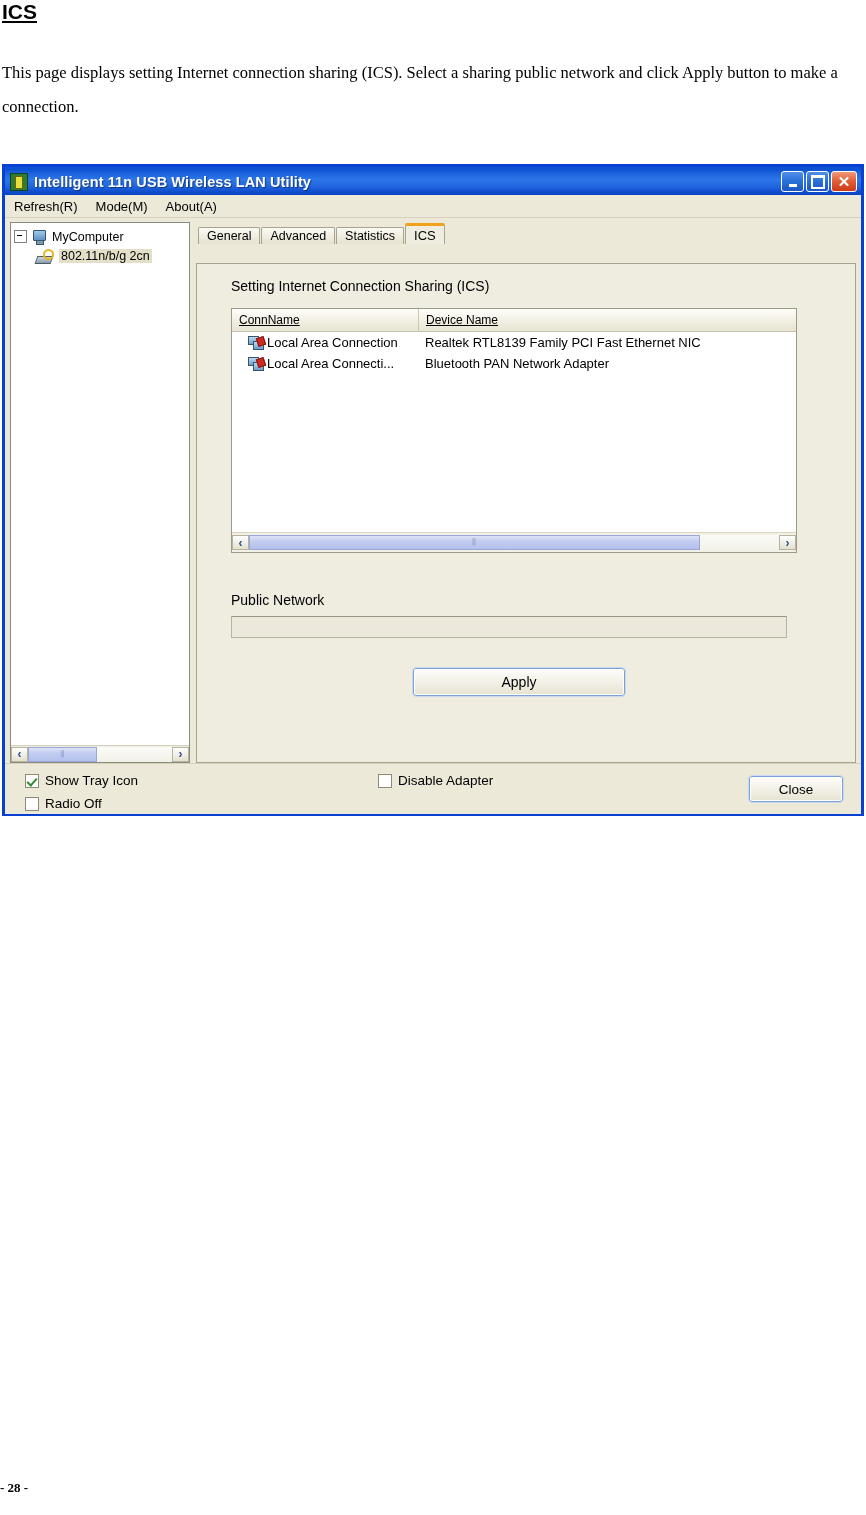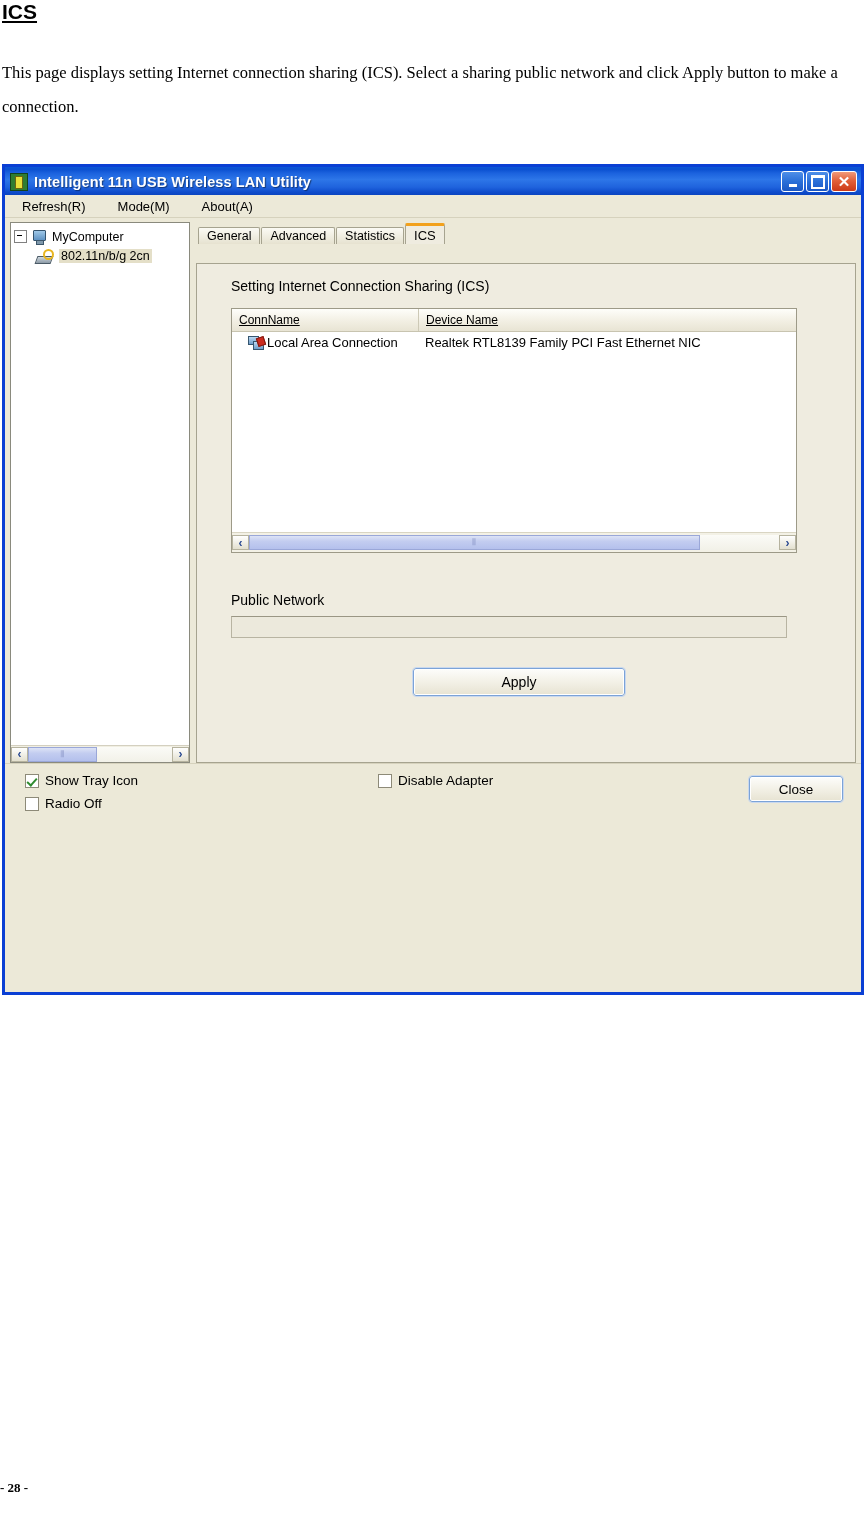--- a/index.html
+++ b/index.html
@@ -48,21 +48,21 @@
     font-weight: bold;
     color: #000;
   }
 
   
   .app-window {
     position: absolute;
     left: 2px;
     top: 164px;
     width: 862px;
-    height: 831px;
+    height: 652px;
     background: #ece9d8;
     border: 3px solid #0a3fd4;
     border-top: none;
     box-sizing: border-box;
     font-family: "Liberation Sans", sans-serif;
   }
   .titlebar {
     position: relative;
     height: 28px;
     background: linear-gradient(to bottom,
@@ -137,22 +137,22 @@
     line-height: 1;
     font-family: "Liberation Sans", sans-serif;
   }
 
   
   .menubar {
     height: 22px;
     background: #ece9d8;
     display: flex;
     align-items: center;
-    gap: 32px;
-    padding-left: 17px;
+    gap: 18px;
+    padding-left: 9px;
     font-size: 13px;
     color: #000;
     border-bottom: 1px solid #d6d2bd;
   }
   .menu-item { cursor: default; }
 
   
   .win-body {
     display: flex;
     height: 545px;
@@ -592,20 +592,29 @@
           <div class="lv-rows">
             <div class="lv-row">
               <div class="lv-cell-conn">
                 <div class="ico-lan">
                     <div class="plug"></div>
                   </div>
                 <span>Local Area Connection</span>
               </div>
               <div class="lv-cell-device">Realtek RTL8139 Family PCI Fast Ethernet NIC</div>
             </div>
+            <div class="lv-row">
+              <div class="lv-cell-conn">
+                <div class="ico-lan">
+                    <div class="plug"></div>
+                  </div>
+                <span>Local Area Connecti...</span>
+              </div>
+              <div class="lv-cell-device">Bluetooth PAN Network Adapter</div>
+            </div>
           </div>
           <div class="lv-hscroll">
             <div class="sb-arrow">
               <span>‹</span>
             </div>
             <div class="sb-track">
               <div class="sb-thumb" style="width:85%">
                 <span class="sb-grip">⦀</span>
               </div>
             </div>

